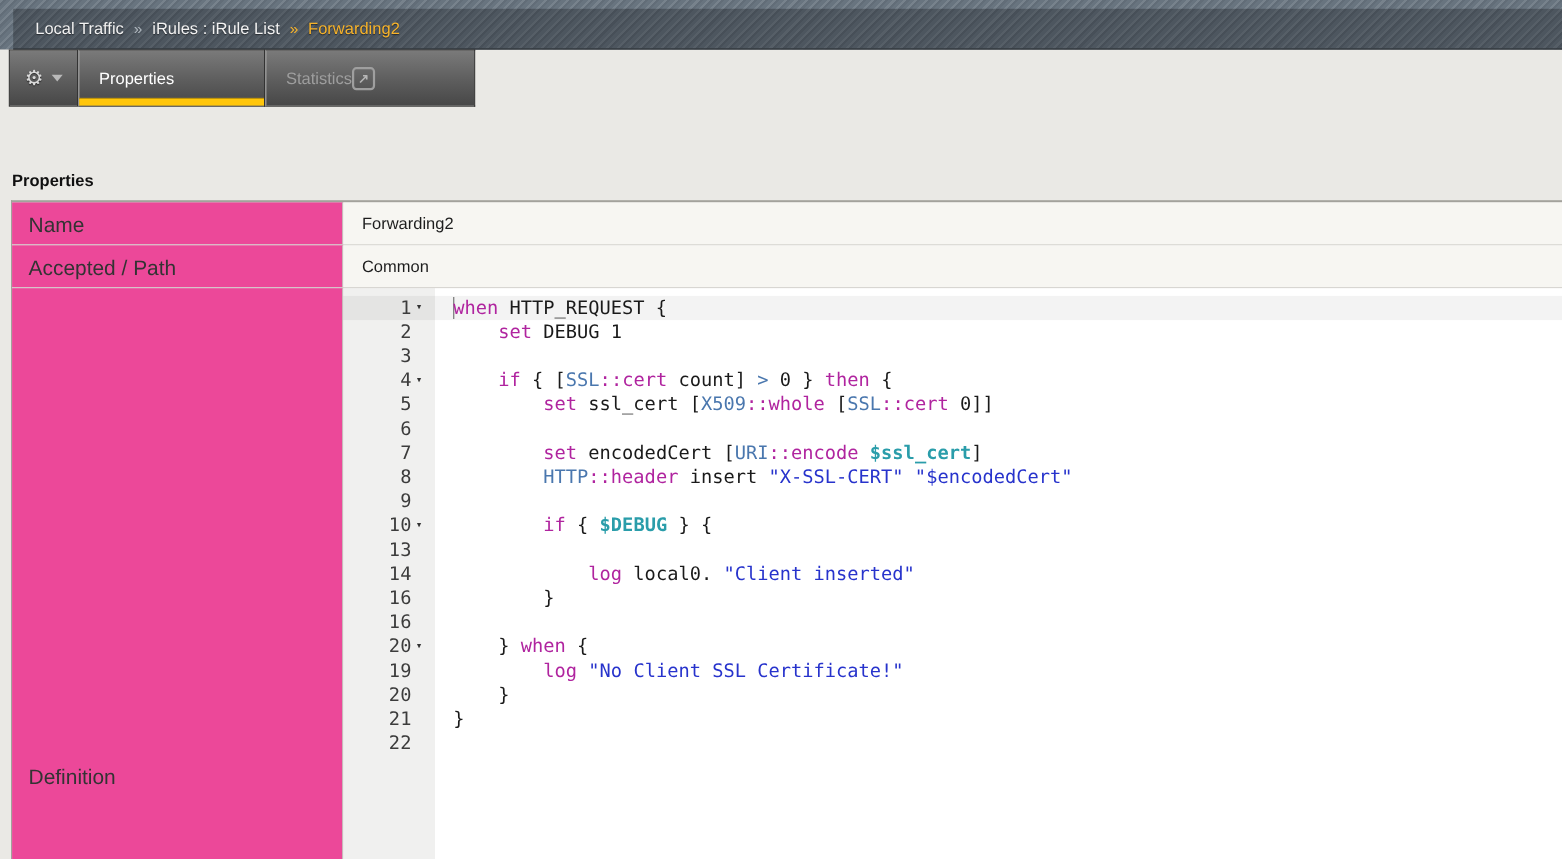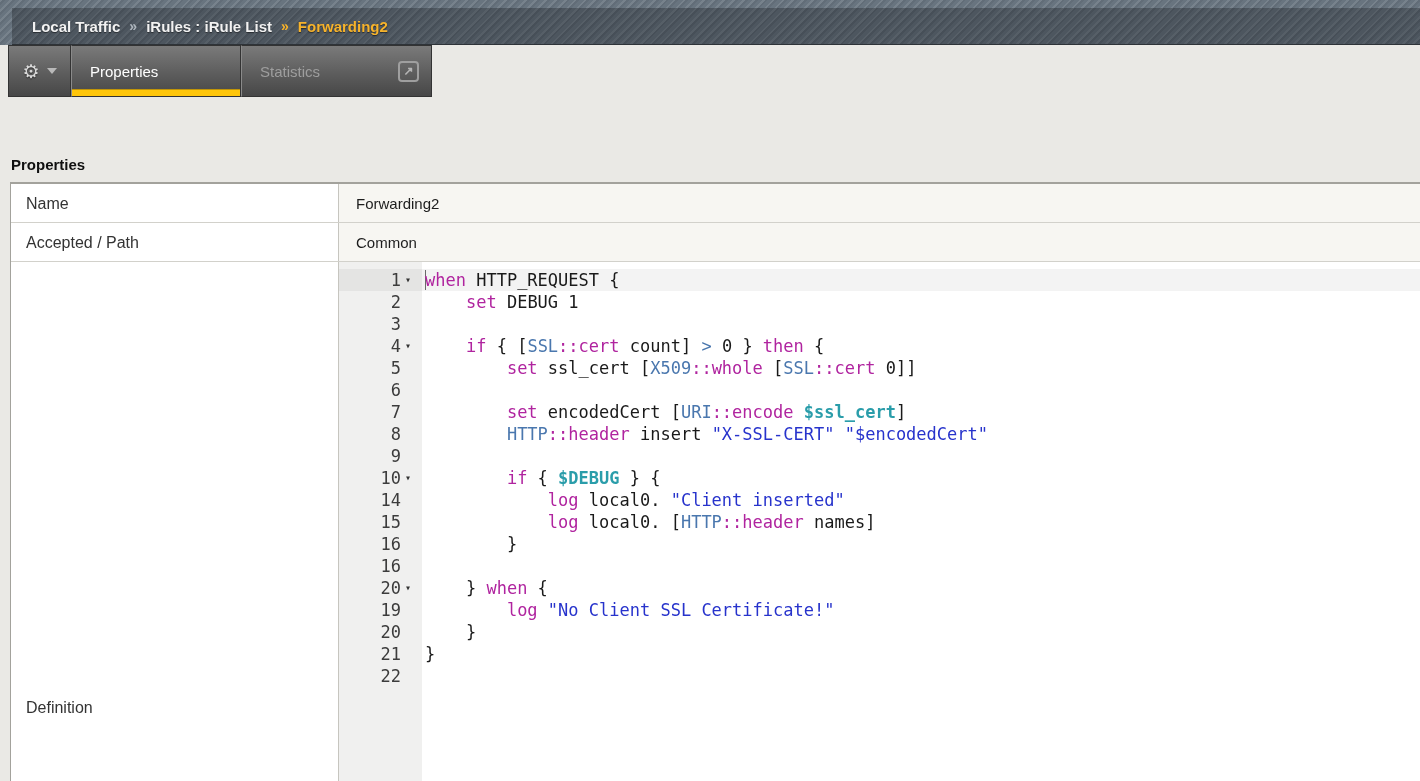--- a/index.html
+++ b/index.html
@@ -11,21 +11,21 @@
     position:absolute; left:0; top:0; width:1420px; height:45px;
     background-color:#68747f;
     background-image:repeating-linear-gradient(135deg, rgba(255,255,255,0.10) 0 2px, rgba(0,0,0,0.06) 2px 4px, transparent 4px 7px);
   }
   .breadcrumb-bar {
     position:absolute; left:12px; top:8px; right:0; height:37px;
     background-color:#4d565f;
     background-image:repeating-linear-gradient(135deg, rgba(255,255,255,0.05) 0 2px, rgba(0,0,0,0.08) 2px 4px, transparent 4px 7px);
     border-bottom:1px solid #2e3338;
     display:flex; align-items:center; padding-left:20px;
-    font-size:15px; font-weight:bold; color:#f2f2f2;
+    font-size:15px; font-weight:normal; color:#f2f2f2;
   }
   .breadcrumb-bar .crumb { color:#f2f2f2; text-shadow:0 1px 1px rgba(0,0,0,0.5); }
   .breadcrumb-bar .sep { margin:0 9px; color:#aeb6bd; font-size:14px; }
   .breadcrumb-bar .sep.gold, .breadcrumb-bar .crumb.current { color:#f7b32b; }
 
   
   .tabbar { position:absolute; left:8px; top:45px; height:52px; display:flex; }
   .tabseg {
     background:linear-gradient(#7a7a7a, #5d5d5d 55%, #474747);
     border:1px solid #333; border-left:none; position:relative;
@@ -34,57 +34,57 @@
   .tabseg:first-child { border-left:1px solid #333; }
   .seg-gear { width:63px; justify-content:center; gap:7px; cursor:pointer; }
   .gear-glyph { color:#d9d9d9; font-size:19px; line-height:1; text-shadow:0 1px 1px rgba(0,0,0,0.6); }
   .caret-down { width:0; height:0; border-left:5px solid transparent; border-right:5px solid transparent; border-top:6px solid #b9b9b9; }
   .tab { cursor:pointer; }
   .tab-properties { width:170px; padding-left:18px; border-left:1px solid #8a8a8a; }
   .tab-properties .active-underline {
     position:absolute; left:0; right:0; bottom:0; height:7px; background:#ffc60b;
     box-shadow:inset 0 1px 0 rgba(0,0,0,0.25);
   }
-  .tab-statistics { width:191px; padding:0 12px 0 18px; color:#9e9e9e; justify-content:space-between; border-left:1px solid #8a8a8a; }
+  .tab-statistics { width:191px; padding:0 12px 0 18px; color:#9e9e9e; border-left:1px solid #8a8a8a; }
   .extlink-box {
     width:21px; height:21px; border:2px solid #9f9f9f; border-radius:4px;
     display:flex; align-items:center; justify-content:center;
     color:#b5b5b5; font-size:12px; font-weight:bold; line-height:1;
   }
 
   
   .section-title { position:absolute; left:11px; top:156px; font-size:15px; font-weight:bold; color:#101010; }
 
   .prop-table {
     position:absolute; left:10px; right:0; top:182px;
     border-top:2px solid #a3a29c; border-left:1px solid #a3a29c;
   }
   .prow { display:flex; border-bottom:1px solid #d2d1cb; }
   .pcell-label {
-    width:328px; flex:none; background:#ffffff; color:#333;
-    font-size:16px; padding:11px 0 0 15px; border-right:1px solid #c6c5bf;
+    width:301px; flex:none; background:#ec4899; color:#333;
+    font-size:19px; padding:11px 0 0 15px; border-right:1px solid #c6c5bf;
   }
   .prow-simple { height:39px; }
   .pcell-value { flex:1; background:#f7f6f2; color:#1d1d1d; font-size:15px; padding:11px 0 0 17px; }
   .prow-def { height:892px; border-bottom:none; }
   .prow-def .pcell-label { display:flex; align-items:center; padding-top:0; }
 
   
   .editor {
     flex:1; position:relative; font-family:"DejaVu Sans Mono", monospace;
     font-size:17px; line-height:22px;
     background:linear-gradient(to right, #f0f0ef 0, #f0f0ef 83px, #ffffff 83px);
     padding-top:7px; cursor:text;
   }
   .cline { display:flex; height:22px; white-space:pre; }
   .cline.active { background:rgba(30,30,30,0.055); }
   .gut { width:83px; flex:none; display:flex; color:#3c3c3c; }
   .gut .num { display:inline-block; width:62px; text-align:right; }
   .gut .fold { display:inline-block; width:21px; font-size:10px; line-height:22px; color:#333; padding-left:4px; cursor:pointer; }
-  .codetxt { padding-left:3px; white-space:pre; color:#1a1a1a; }
+  .codetxt { padding-left:17px; white-space:pre; color:#1a1a1a; }
   .t-kw  { color:#b0249f; }
   .t-ns  { color:#4a77ae; }
   .t-str { color:#2733cc; }
   .t-var { color:#2a9daa;font-weight:bold; }
   .t-op  { color:#4a77ae; }
   .t-pl  { color:#1a1a1a; }
   .cursor { border-left:1px solid #6a6a6a; margin-right:-1px; }
 </style>
 </head>
 <body>
@@ -134,22 +134,22 @@
           <div class="cline active"><span class="gut"><span class="num">1</span><span class="fold">▾</span></span><span class="codetxt"><span class="cursor"></span><span class="t-kw">when</span><span class="t-pl"> HTTP_REQUEST {</span></span></div>
           <div class="cline"><span class="gut"><span class="num">2</span><span class="fold"></span></span><span class="codetxt"><span class="t-pl">    </span><span class="t-kw">set</span><span class="t-pl"> DEBUG 1</span></span></div>
           <div class="cline"><span class="gut"><span class="num">3</span><span class="fold"></span></span><span class="codetxt"></span></div>
           <div class="cline"><span class="gut"><span class="num">4</span><span class="fold">▾</span></span><span class="codetxt"><span class="t-pl">    </span><span class="t-kw">if</span><span class="t-pl"> { [</span><span class="t-ns">SSL</span><span class="t-kw">::cert</span><span class="t-pl"> count] </span><span class="t-op">&gt;</span><span class="t-pl"> 0 } </span><span class="t-kw">then</span><span class="t-pl"> {</span></span></div>
           <div class="cline"><span class="gut"><span class="num">5</span><span class="fold"></span></span><span class="codetxt"><span class="t-pl">        </span><span class="t-kw">set</span><span class="t-pl"> ssl_cert [</span><span class="t-ns">X509</span><span class="t-kw">::whole</span><span class="t-pl"> [</span><span class="t-ns">SSL</span><span class="t-kw">::cert</span><span class="t-pl"> 0]]</span></span></div>
           <div class="cline"><span class="gut"><span class="num">6</span><span class="fold"></span></span><span class="codetxt"></span></div>
           <div class="cline"><span class="gut"><span class="num">7</span><span class="fold"></span></span><span class="codetxt"><span class="t-pl">        </span><span class="t-kw">set</span><span class="t-pl"> encodedCert [</span><span class="t-ns">URI</span><span class="t-kw">::encode</span><span class="t-pl"> </span><span class="t-var">$ssl_cert</span><span class="t-pl">]</span></span></div>
           <div class="cline"><span class="gut"><span class="num">8</span><span class="fold"></span></span><span class="codetxt"><span class="t-pl">        </span><span class="t-ns">HTTP</span><span class="t-kw">::header</span><span class="t-pl"> insert </span><span class="t-str">"X-SSL-CERT"</span><span class="t-pl"> </span><span class="t-str">"$encodedCert"</span></span></div>
           <div class="cline"><span class="gut"><span class="num">9</span><span class="fold"></span></span><span class="codetxt"></span></div>
           <div class="cline"><span class="gut"><span class="num">10</span><span class="fold">▾</span></span><span class="codetxt"><span class="t-pl">        </span><span class="t-kw">if</span><span class="t-pl"> { </span><span class="t-var">$DEBUG</span><span class="t-pl"> } {</span></span></div>
+          <div class="cline"><span class="gut"><span class="num">13</span><span class="fold"></span></span><span class="codetxt"></span></div>
           <div class="cline"><span class="gut"><span class="num">14</span><span class="fold"></span></span><span class="codetxt"><span class="t-pl">            </span><span class="t-kw">log</span><span class="t-pl"> local0. </span><span class="t-str">"Client inserted"</span></span></div>
-          <div class="cline"><span class="gut"><span class="num">15</span><span class="fold"></span></span><span class="codetxt"><span class="t-pl">            </span><span class="t-kw">log</span><span class="t-pl"> local0. [</span><span class="t-ns">HTTP</span><span class="t-kw">::header</span><span class="t-pl"> names]</span></span></div>
           <div class="cline"><span class="gut"><span class="num">16</span><span class="fold"></span></span><span class="codetxt"><span class="t-pl">        }</span></span></div>
           <div class="cline"><span class="gut"><span class="num">16</span><span class="fold"></span></span><span class="codetxt"></span></div>
           <div class="cline"><span class="gut"><span class="num">20</span><span class="fold">▾</span></span><span class="codetxt"><span class="t-pl">    } </span><span class="t-kw">when</span><span class="t-pl"> {</span></span></div>
           <div class="cline"><span class="gut"><span class="num">19</span><span class="fold"></span></span><span class="codetxt"><span class="t-pl">        </span><span class="t-kw">log</span><span class="t-pl"> </span><span class="t-str">"No Client SSL Certificate!"</span></span></div>
           <div class="cline"><span class="gut"><span class="num">20</span><span class="fold"></span></span><span class="codetxt"><span class="t-pl">    }</span></span></div>
           <div class="cline"><span class="gut"><span class="num">21</span><span class="fold"></span></span><span class="codetxt"><span class="t-pl">}</span></span></div>
           <div class="cline"><span class="gut"><span class="num">22</span><span class="fold"></span></span><span class="codetxt"></span></div>
         </div>
     </div>
   </div>

